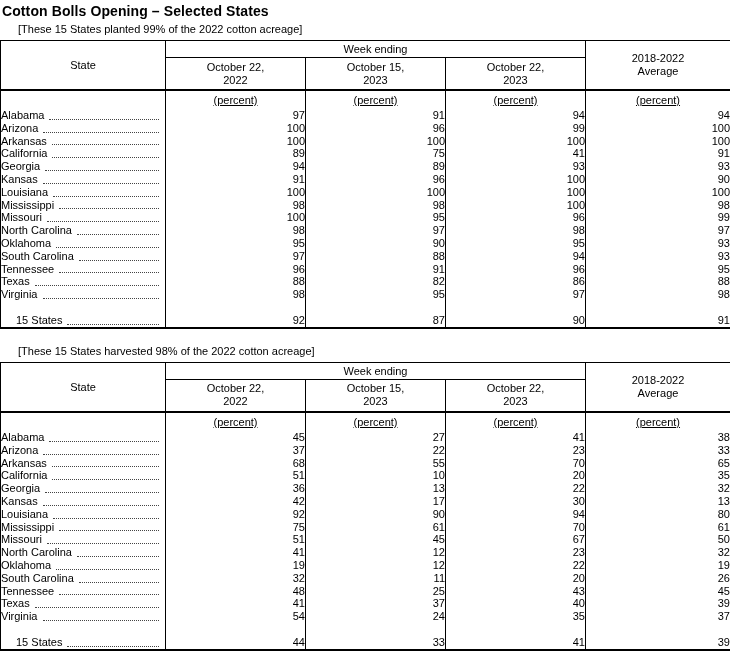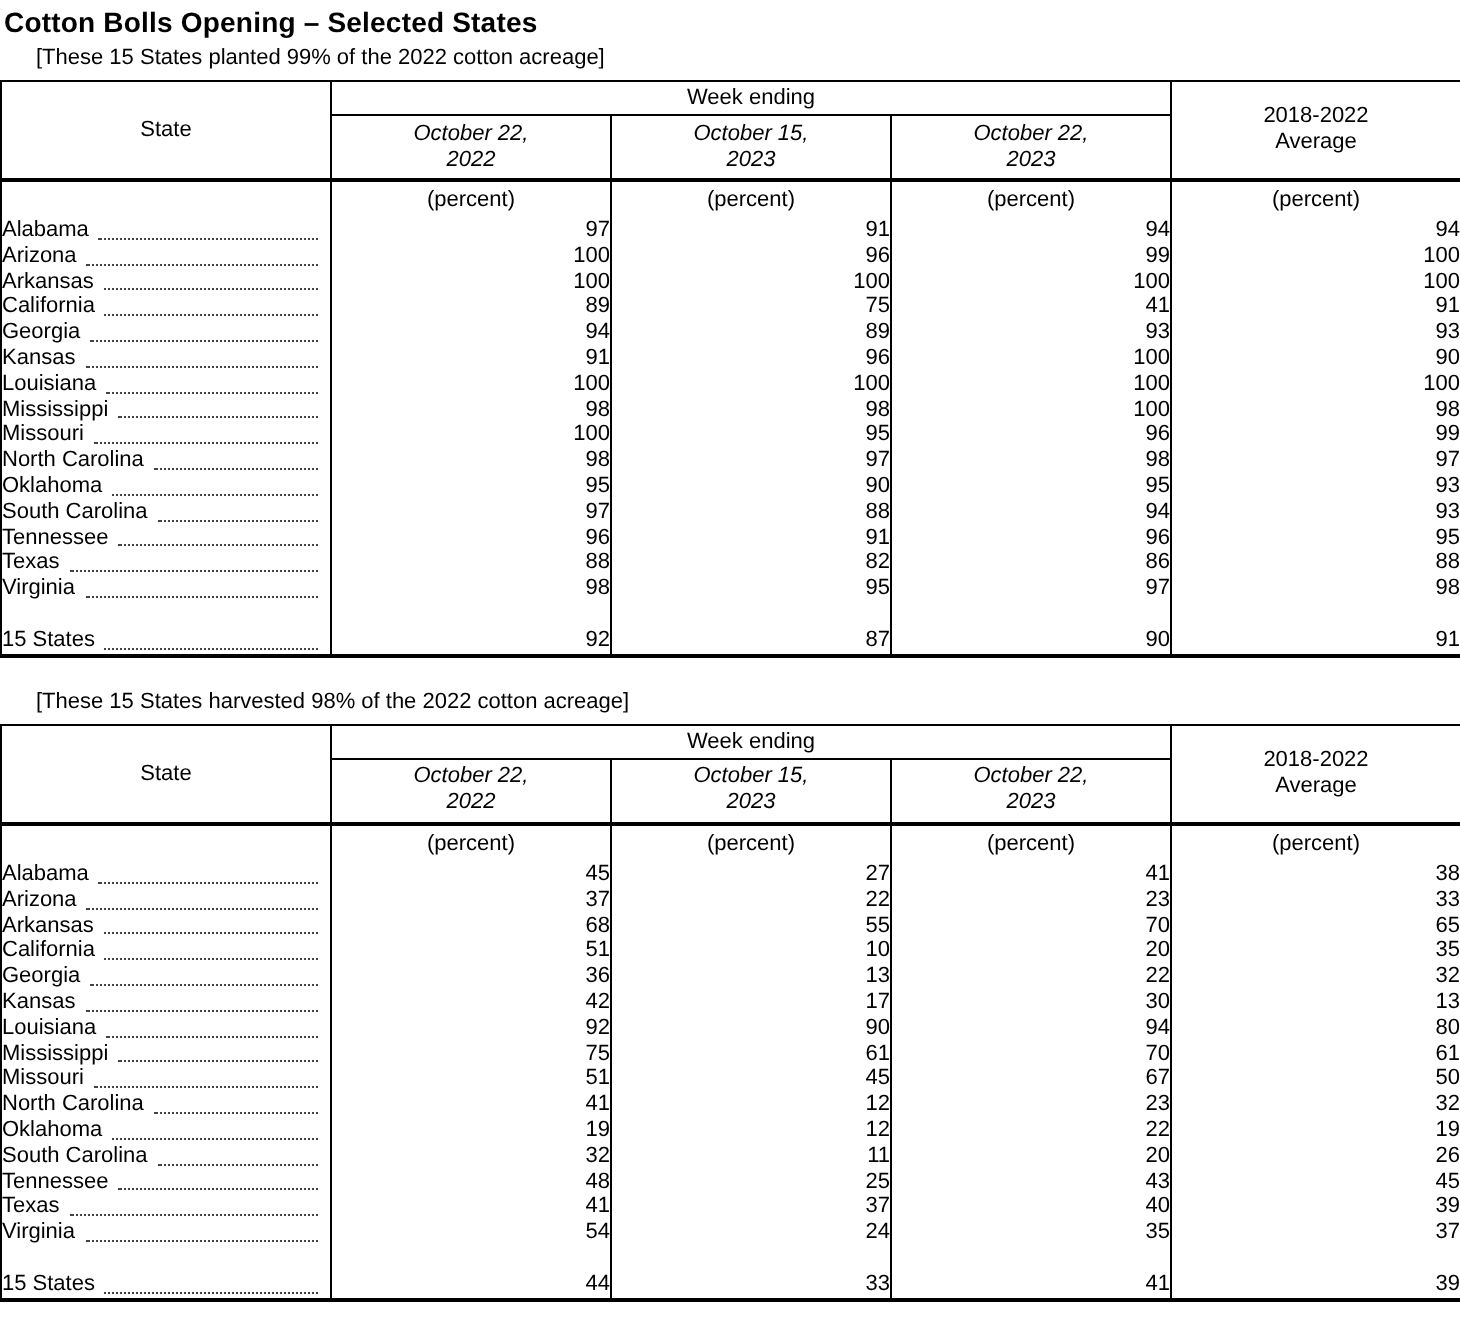--- a/index.html
+++ b/index.html
@@ -32,38 +32,38 @@
     text-align:center; height:16px; vertical-align:middle;
   }
   th.avg-h {
     border-left:1px solid #000; border-bottom:2px solid #000;
     text-align:center; vertical-align:middle;
     white-space:pre-line; line-height:13px;
   }
   th.date-h {
     border-left:1px solid #000; border-bottom:2px solid #000;
     text-align:center; vertical-align:middle; height:31px;
-    white-space:pre-line; line-height:13px;font-style:italic;
+    white-space:pre-line; line-height:13px;
   }
   tr.units-row td { height:18px; vertical-align:middle; text-align:center; }
-  tr.units-row td + td { border-left:1px solid #000; }
+  tr.units-row td + td { border-left:1px solid #000;text-decoration:underline; }
   tbody td { height:12.8px; line-height:12.8px; vertical-align:bottom; }
   td.num {
     border-left:1px solid #000; text-align:right; padding-right:13px;
     font-variant-numeric: tabular-nums;
   }
   td.state-cell { padding-left:8px; }
   .state-flex { display:flex; align-items:flex-end; }
   .state-flex .nm { white-space:nowrap; }
   .state-flex .leader {
     flex:1 1 auto; border-bottom:1px dotted #444;
     margin:0 6px 2px 5px; min-width:10px;
   }
   tr.spacer-row td { height:11px; }
-  tr.total-row td { height:15px; line-height:14px; }
+  tr.total-row td { height:15px; line-height:14px;padding-left:15px; }
 </style>
 </head>
 <body>
 
 <div class="section">
   <h1 class="section-title">Cotton Bolls Opening – Selected States</h1>
   <div class="section-subtitle">[These 15 States planted 99% of the 2022 cotton acreage]</div>
   <table class="report">
     <colgroup>
       <col style="width:165px">

